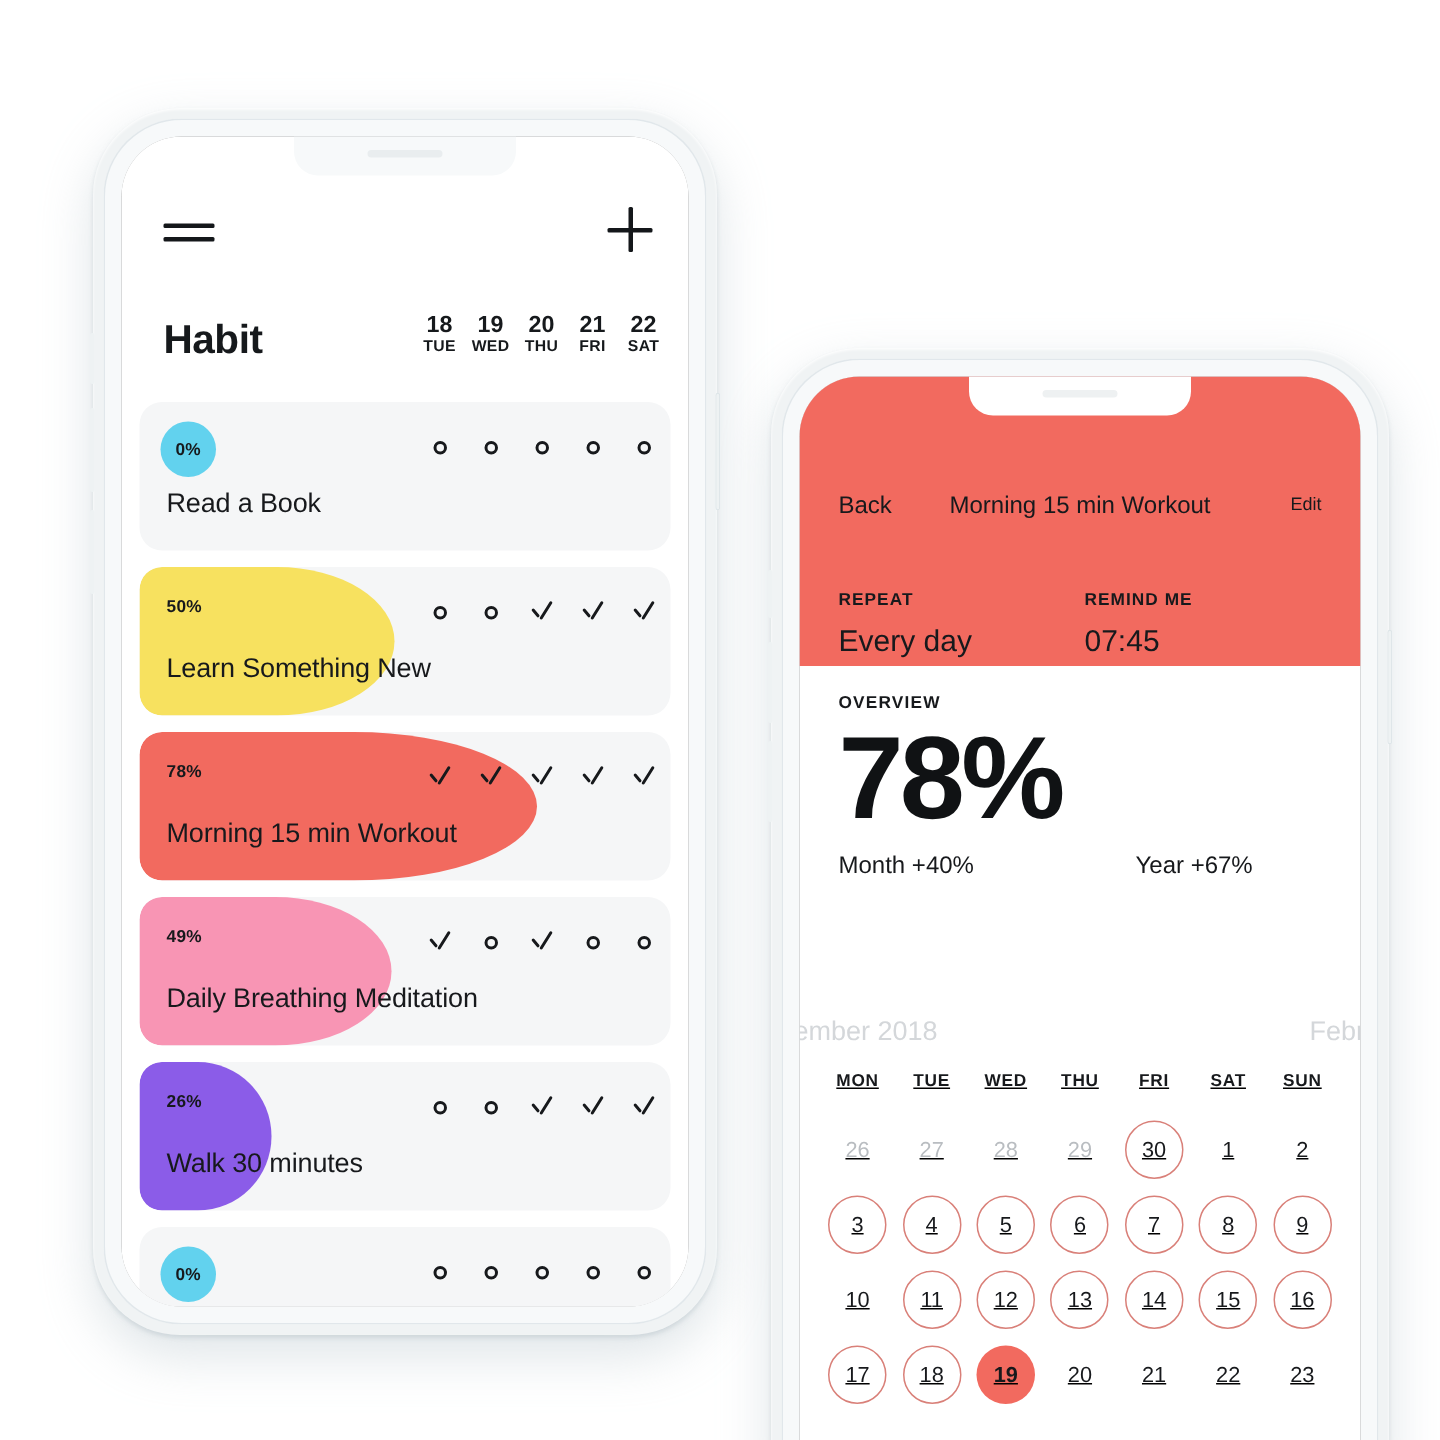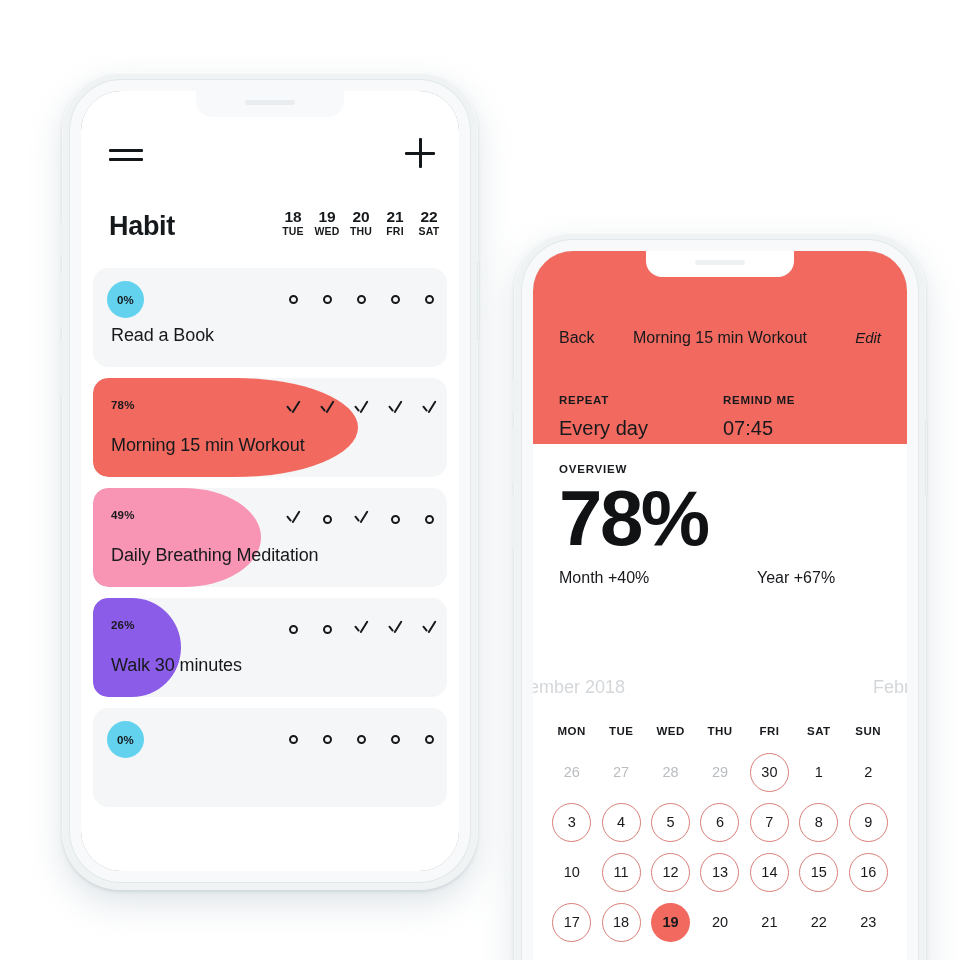--- a/index.html
+++ b/index.html
@@ -181,21 +181,21 @@
   .nav-back {
     position: absolute; left: 26px; top: 0;
     font-size: 16px; color: #17191c; cursor: pointer;
   }
   .nav-title {
     position: absolute; left: 0; right: 0; top: 0; text-align: center;
     font-size: 16px; color: #17191c;
   }
   .nav-edit {
     position: absolute; right: 26px; top: 0;
-    font-size: 15px; color: #17191c; cursor: pointer; font-style: italic;
+    font-size: 12px; color: #17191c; cursor: pointer;
   }
   .meta {
     position: absolute; top: 142px; left: 0; right: 0; z-index: 6;
   }
   .meta-col { position: absolute; top: 0; }
   .meta-col.c1 { left: 26px; }
   .meta-col.c2 { left: 190px; }
   .meta-label {
     font-size: 11.5px; font-weight: 700; color: #17191c;
     letter-spacing: .7px; line-height: 14px;
@@ -236,21 +236,21 @@
     font-size: 21px; color: #17191c;
   }
   .m-next {
     position: absolute; right: -38px; top: 2px;
     font-size: 18px; color: #d4d7da;
   }
   .cal { margin-top: 8px; padding: 0 14px; }
   .cal-row { display: flex; }
   .cal-cell {
     flex: 1; height: 50px;
-    display: flex; align-items: center; justify-content: center;
+    display: flex; justify-content: center; text-decoration: underline;
   }
   .dow {
     font-size: 11.5px; font-weight: 700; color: #17191c; letter-spacing: .5px;
   }
   .cal-row.dows .cal-cell { height: 32px; }
   .daynum {
     width: 39px; height: 39px; border-radius: 50%;
     display: flex; align-items: center; justify-content: center;
     font-size: 14.5px; font-weight: 700; color: #17191c;
     cursor: pointer;
@@ -323,20 +323,32 @@
               <div class="habit-name">Read a Book</div>
               <div class="marks">
                 <div class="mark"><span class="ring"></span></div>
                 <div class="mark"><span class="ring"></span></div>
                 <div class="mark"><span class="ring"></span></div>
                 <div class="mark"><span class="ring"></span></div>
                 <div class="mark"><span class="ring"></span></div>
               </div>
             </div>
             <div class="habit-card">
+              <div class="fill" style="width: 170px; background: rgb(247, 225, 95); border-radius: 15px 46% 46% 15px / 15px 50% 50% 15px;"></div>
+              <div class="pct-badge">50%</div>
+              <div class="habit-name">Learn Something New</div>
+              <div class="marks">
+                <div class="mark"><span class="ring"></span></div>
+                <div class="mark"><span class="ring"></span></div>
+                <div class="mark"><span class="tick"></span></div>
+                <div class="mark"><span class="tick"></span></div>
+                <div class="mark"><span class="tick"></span></div>
+              </div>
+            </div>
+            <div class="habit-card">
               <div class="fill" style="width: 265px; background: rgb(242, 106, 95); border-radius: 15px 46% 46% 15px / 15px 50% 50% 15px;"></div>
               <div class="pct-badge">78%</div>
               <div class="habit-name">Morning 15 min Workout</div>
               <div class="marks">
                 <div class="mark"><span class="tick"></span></div>
                 <div class="mark"><span class="tick"></span></div>
                 <div class="mark"><span class="tick"></span></div>
                 <div class="mark"><span class="tick"></span></div>
                 <div class="mark"><span class="tick"></span></div>
               </div>

